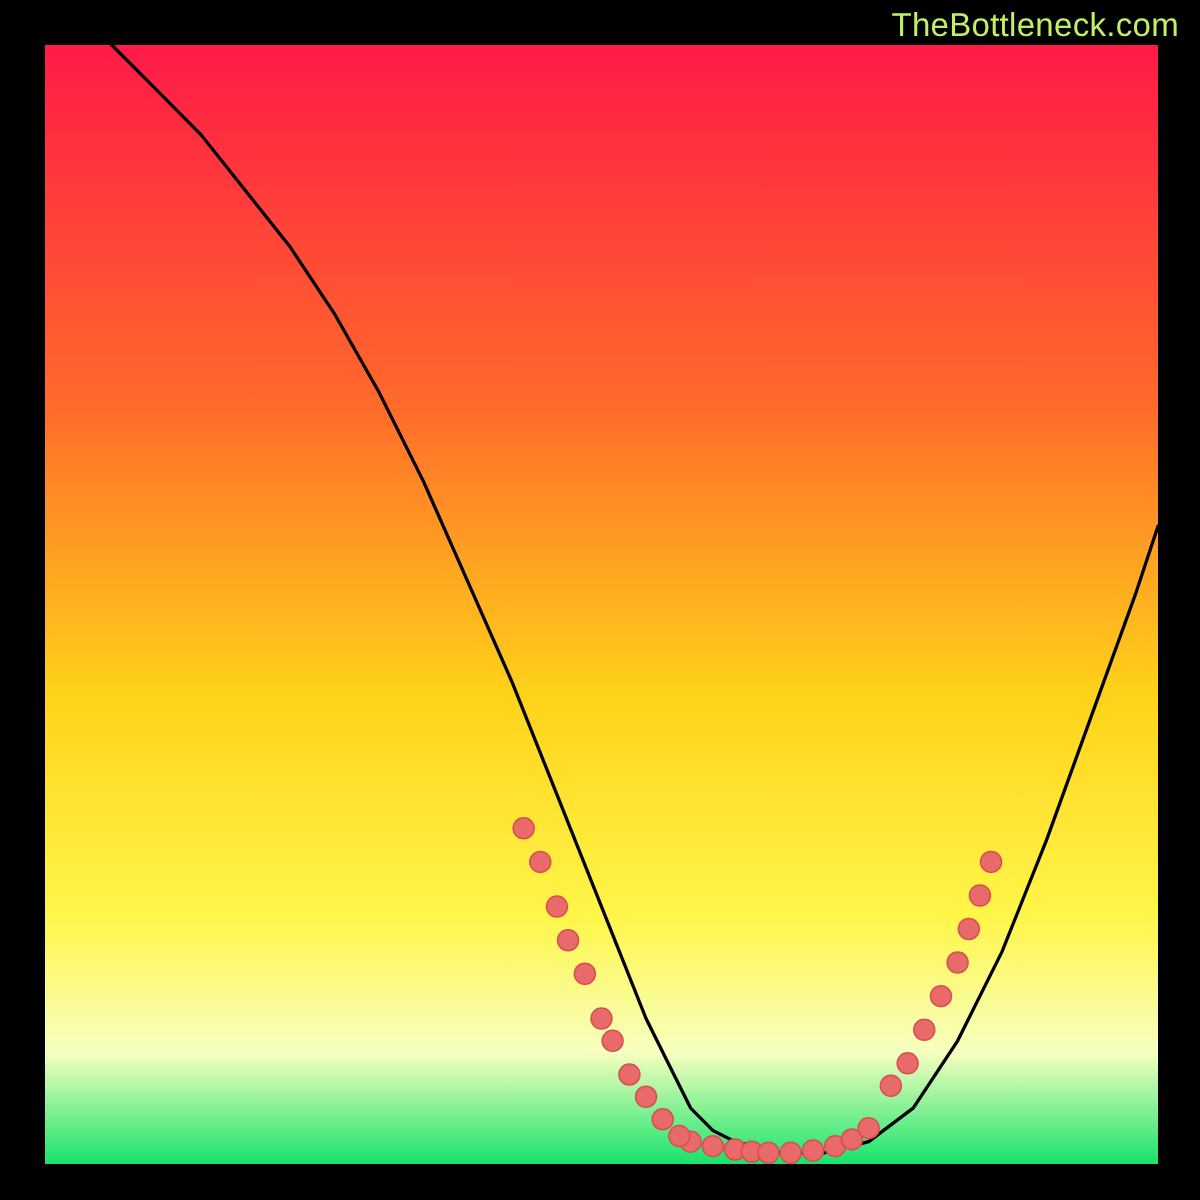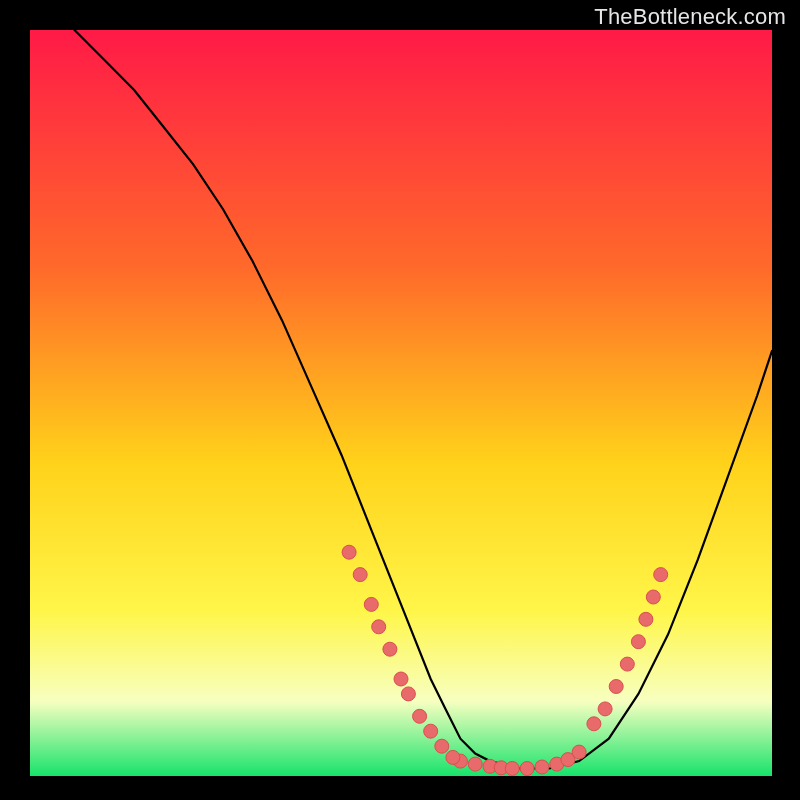--- a/index.html
+++ b/index.html
@@ -16,21 +16,21 @@
     top: 0;
     left: 0;
     width: 800px;
     height: 800px;
     background: #000;
   }
   .watermark {
     position: absolute;
     top: 4px;
     right: 14px;
-    color: #e5e5e5;
+    color: #bef264;
     font-size: 22px;
     font-weight: 500;
     letter-spacing: 0.2px;
     user-select: none;
   }
   svg {
     position: absolute;
     top: 0;
     left: 0;
   }

